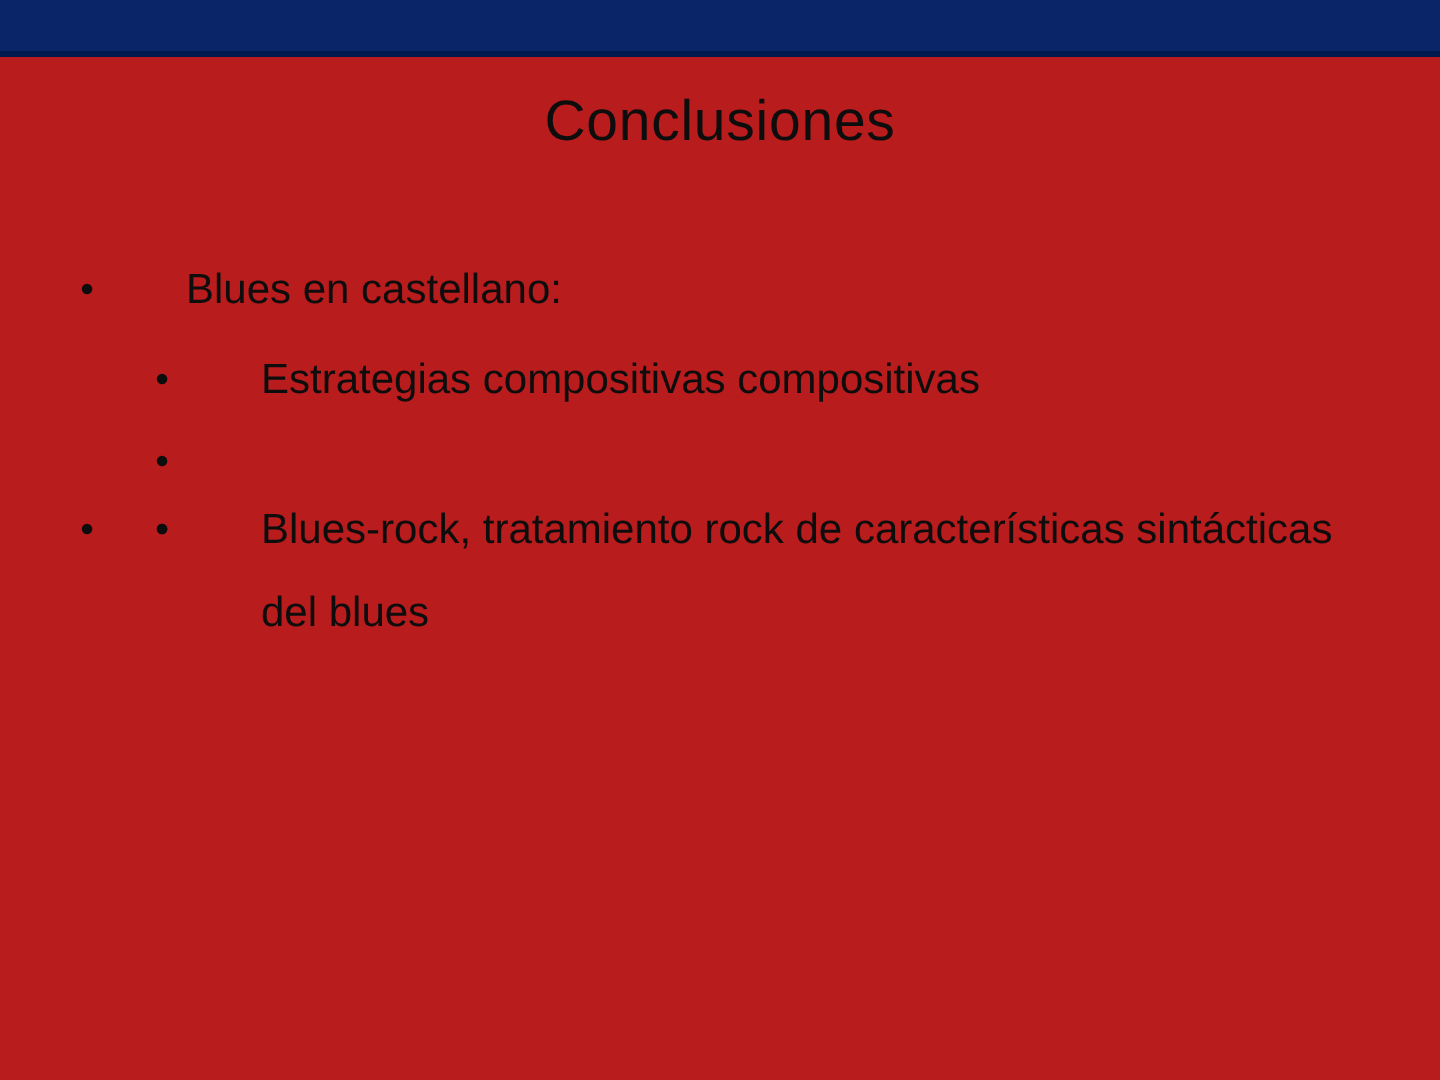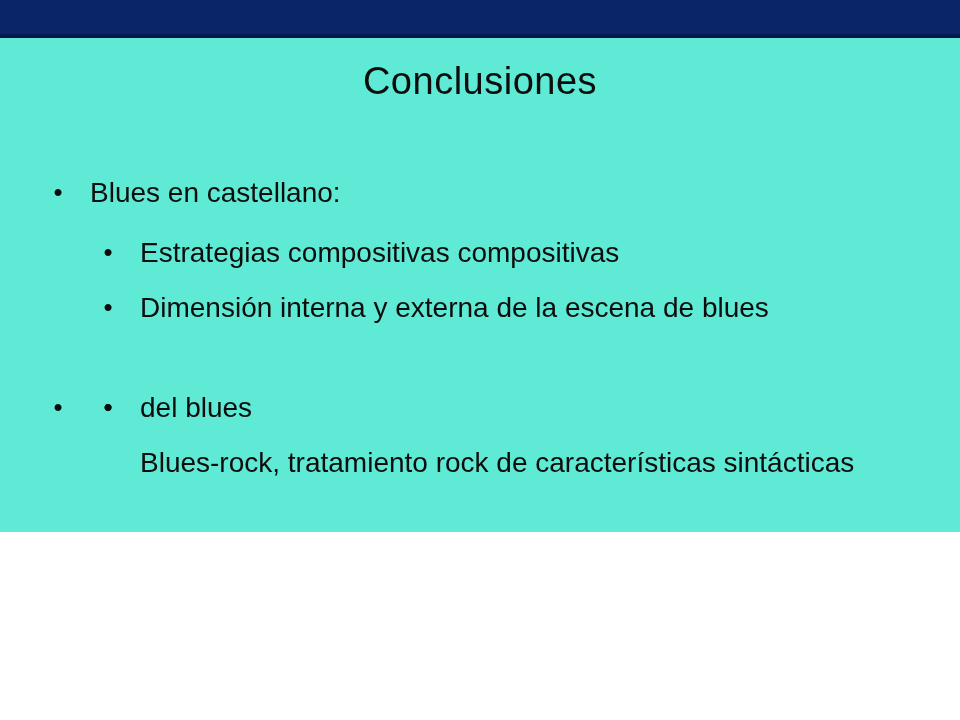--- a/index.html
+++ b/index.html
@@ -3,22 +3,22 @@
 <meta charset="utf-8">
 <style>
   html, body {
     margin: 0;
     padding: 0;
     background: #ffffff;
   }
   .slide {
     position: relative;
     width: 960px;
-    height: 532px;
-    background: #5eead4;
+    height: 720px;
+    background: #b91c1c;
     overflow: hidden;
     font-family: "Liberation Sans", sans-serif;
     color: #0d0d0d;
   }
   .top-bar {
     position: absolute;
     top: 0;
     left: 0;
     width: 960px;
     height: 34px;
@@ -57,21 +57,21 @@
     width: 20px;
     text-align: center;
     font-size: 26px;
     line-height: 55px;
   }
   .row.l1 .marker { left: 48px; }
   .row.l2 .marker { left: 98px; }
   .row.l1 .txt { margin-left: 90px; }
   .row.l2 .txt { margin-left: 140px; }
   .row .txt { display: block; margin-right: 30px; }
-  .row .line { display: block; }
+  .row .line { display: block; margin-left: 34px; }
   .row.r2 { margin-top: 5px; }
   .row.r4 { margin-top: 45px; }
   .row.r5 { margin-top: 4px; }
 </style>
 </head>
 <body>
 
 <div class="slide">
 
   <div class="top-bar"></div>
@@ -89,35 +89,32 @@
 
     <div class="row l2 r2">
       <span class="marker">•</span>
       <span class="txt">
         <span class="line">Estrategias compositivas compositivas</span>
       </span>
     </div>
 
     <div class="row l2 r3">
       <span class="marker">•</span>
-      <span class="txt">
-        <span class="line">Dimensión interna y externa de la escena de blues</span>
-      </span>
     </div>
 
     <div class="row l1 r4">
       <span class="marker">•</span>
     </div>
 
     <div class="row l2 r5">
       <span class="marker">•</span>
     </div>
 
     <div class="row l2 r6">
       <span class="marker">•</span>
       <span class="txt">
+        <span class="line">Blues-rock, tratamiento rock de características sintácticas</span>
         <span class="line">del blues</span>
-        <span class="line">Blues-rock, tratamiento rock de características sintácticas</span>
       </span>
     </div>
 
   </div>
 </div>
 
 </body></html>

